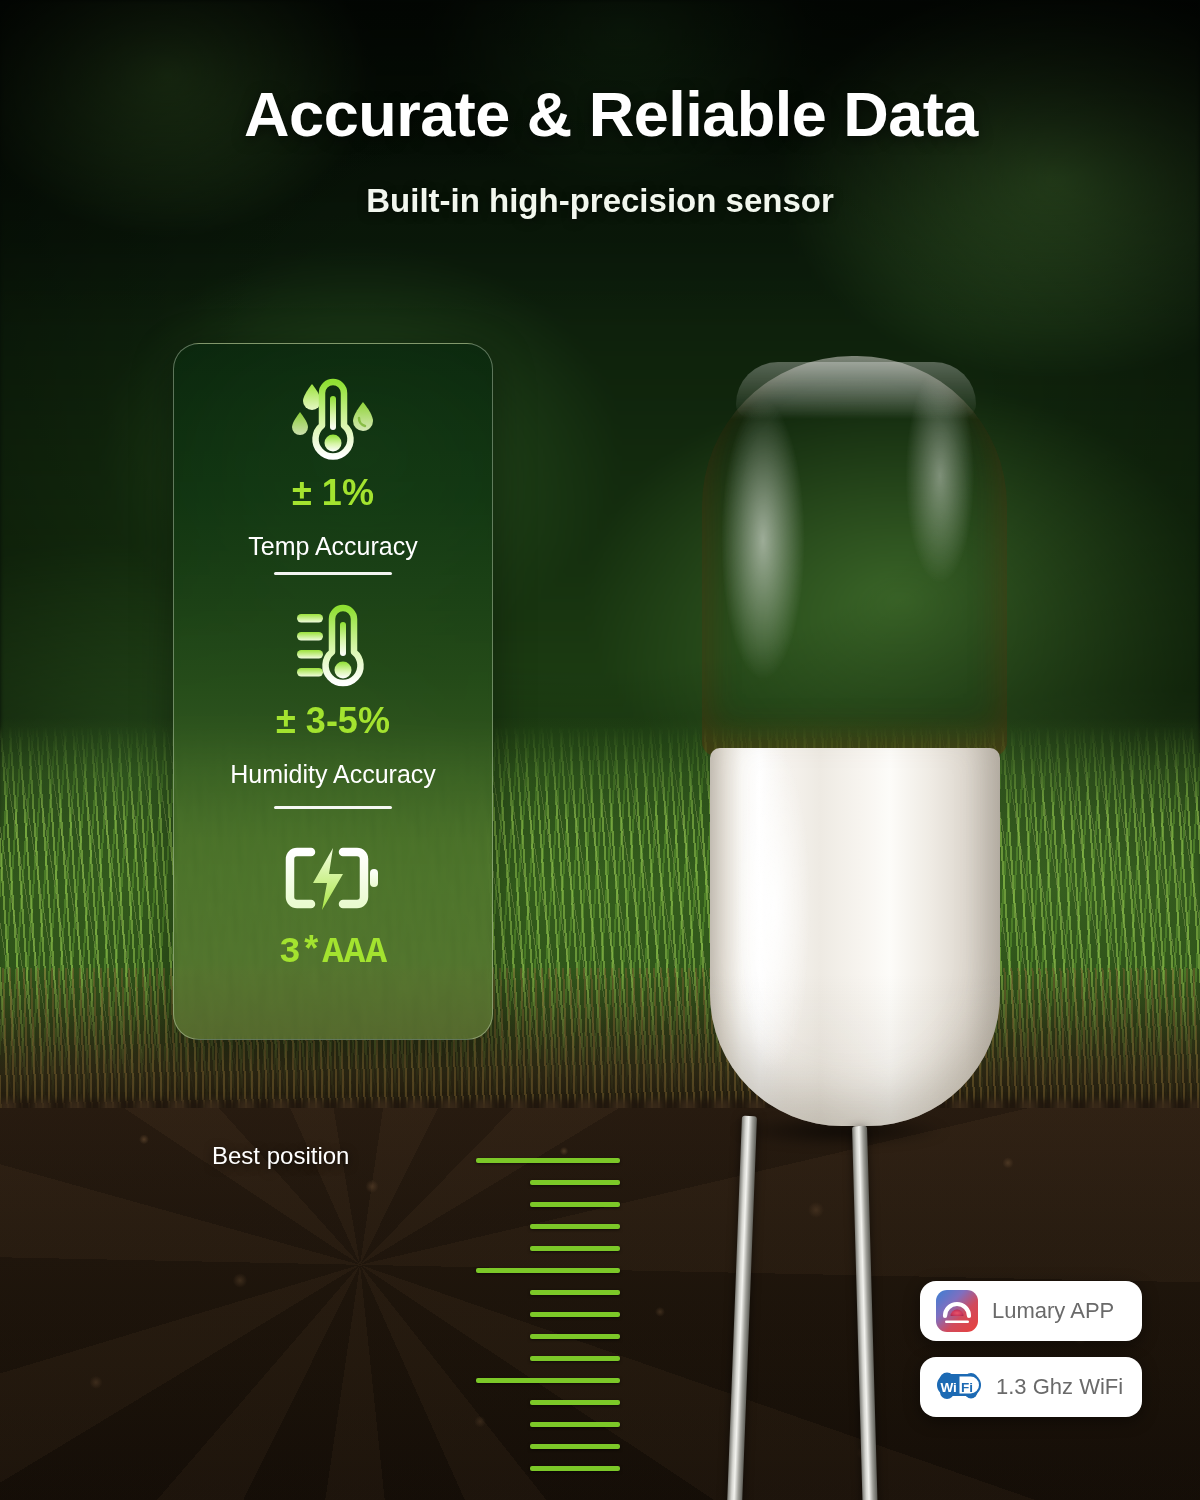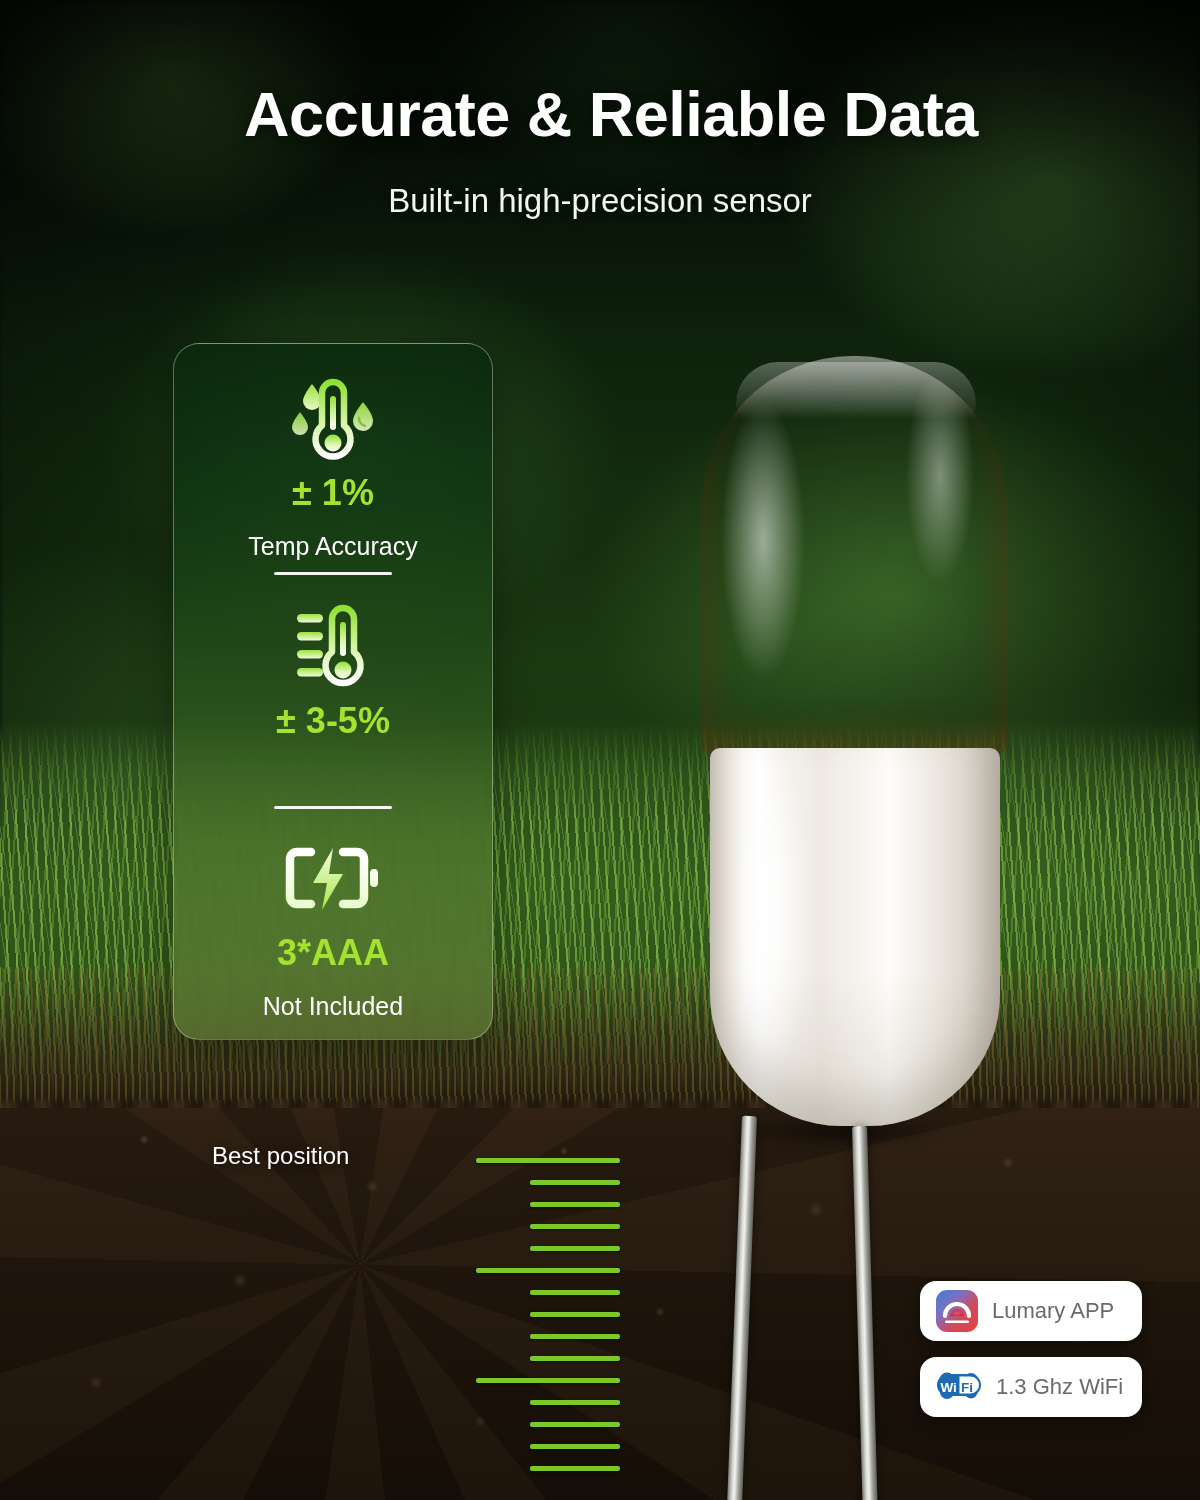--- a/index.html
+++ b/index.html
@@ -93,21 +93,21 @@
     position: absolute; left: 0; right: 0; top: 78px;
     text-align: center;
     font-size: 63px; font-weight: bold; color: #ffffff;
     letter-spacing: -0.5px;
     text-shadow: 0 3px 14px rgba(0,0,0,.55);
     padding-left: 22px;
   }
   .subhead {
     position: absolute; left: 0; right: 0; top: 182px;
     text-align: center;
-    font-size: 33px; color: #f2f7ee; font-weight: 400;
+    font-size: 33px; color: #f2f7ee; font-weight: 700;
     text-shadow: 0 2px 10px rgba(0,0,0,.5);
   }
 
   
   .spec-card {
     position: absolute; left: 173px; top: 343px;
     width: 320px; height: 697px;
     border-radius: 26px;
     border: 1px solid rgba(225,240,215,.38);
     background: linear-gradient(180deg,
@@ -312,24 +312,25 @@
           <rect x="16" y="32" width="26" height="8.5" rx="4.2" fill="url(#gBar2)"></rect>
           <rect x="16" y="50" width="26" height="8.5" rx="4.2" fill="url(#gBar2)"></rect>
           <rect x="16" y="68" width="26" height="8.5" rx="4.2" fill="url(#gBar2)"></rect>
 
           <path d="M62 8 a11 11 0 0 1 11 11 v33 a17.5 17.5 0 1 1 -22 0 V19 a11 11 0 0 1 11 -11 Z" stroke="url(#gTh2)" stroke-width="6.5" fill="none" stroke-linejoin="round"></path>
           <rect x="59" y="22" width="6" height="34" rx="3" fill="url(#gTh2)"></rect>
           <circle cx="62" cy="70" r="8.5" fill="url(#gTh2)"></circle>
         </svg>
       </div>
       <div class="spec-value">± 3-5%</div>
+      <div class="spec-label">Humidity Accuracy</div>
     </div>
     <div class="divider" style="top: 462px;"></div>
 
-    <div class="spec-block" style="top: 488px;">
+    <div class="spec-block" style="top: 488px; font-family: Liberation Mono, monospace;">
       <div class="spec-icon">
         <svg width="112" height="80" viewBox="0 0 112 80" fill="none">
           <defs>
             <linearGradient id="gBat" x1="0" y1="0" x2="0" y2="1">
               <stop offset="0%" stop-color="#ffffff"></stop>
               <stop offset="100%" stop-color="#eafbd0"></stop>
             </linearGradient>
             <linearGradient id="gBolt" x1="0" y1="0" x2="0" y2="1">
               <stop offset="0%" stop-color="#f4fde2"></stop>
               <stop offset="100%" stop-color="#a9e644"></stop>
@@ -339,21 +340,20 @@
           <path d="M34 12 H20 a7 7 0 0 0 -7 7 V57 a7 7 0 0 0 7 7 H34" stroke="url(#gBat)" stroke-width="8.5" fill="none" stroke-linecap="round" stroke-linejoin="round"></path>
 
           <path d="M66 12 H80 a7 7 0 0 1 7 7 V57 a7 7 0 0 1 -7 7 H66" stroke="url(#gBat)" stroke-width="8.5" fill="none" stroke-linecap="round" stroke-linejoin="round"></path>
 
           <rect x="93" y="29" width="8" height="18" rx="4" fill="url(#gBat)"></rect>
 
           <path d="M56 8 L36 43 H50 L45 70 L66 34 H52 Z" fill="url(#gBolt)"></path>
         </svg>
       </div>
       <div class="spec-value">3*AAA</div>
-      <div class="spec-label">Not Included</div>
     </div>
 
   </div>
 
   <div class="callout callout-best">Best position</div>
 
   <div class="ruler">
     <div class="tick major" style="top: 0px;"></div>
     <div class="tick minor" style="top: 22px;"></div>
     <div class="tick minor" style="top: 44px;"></div>

